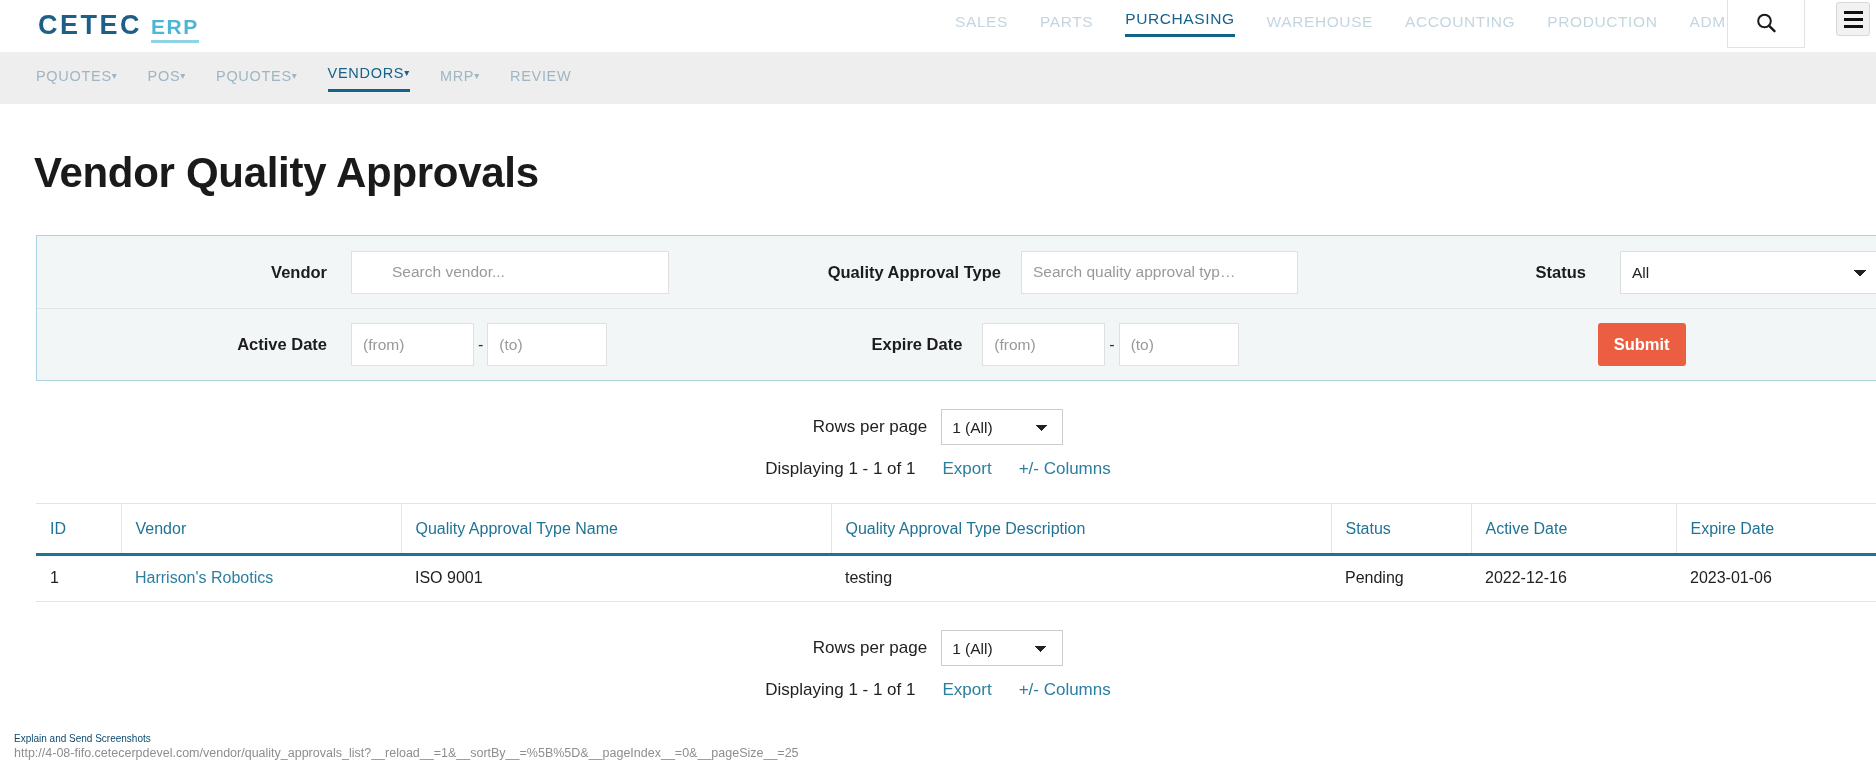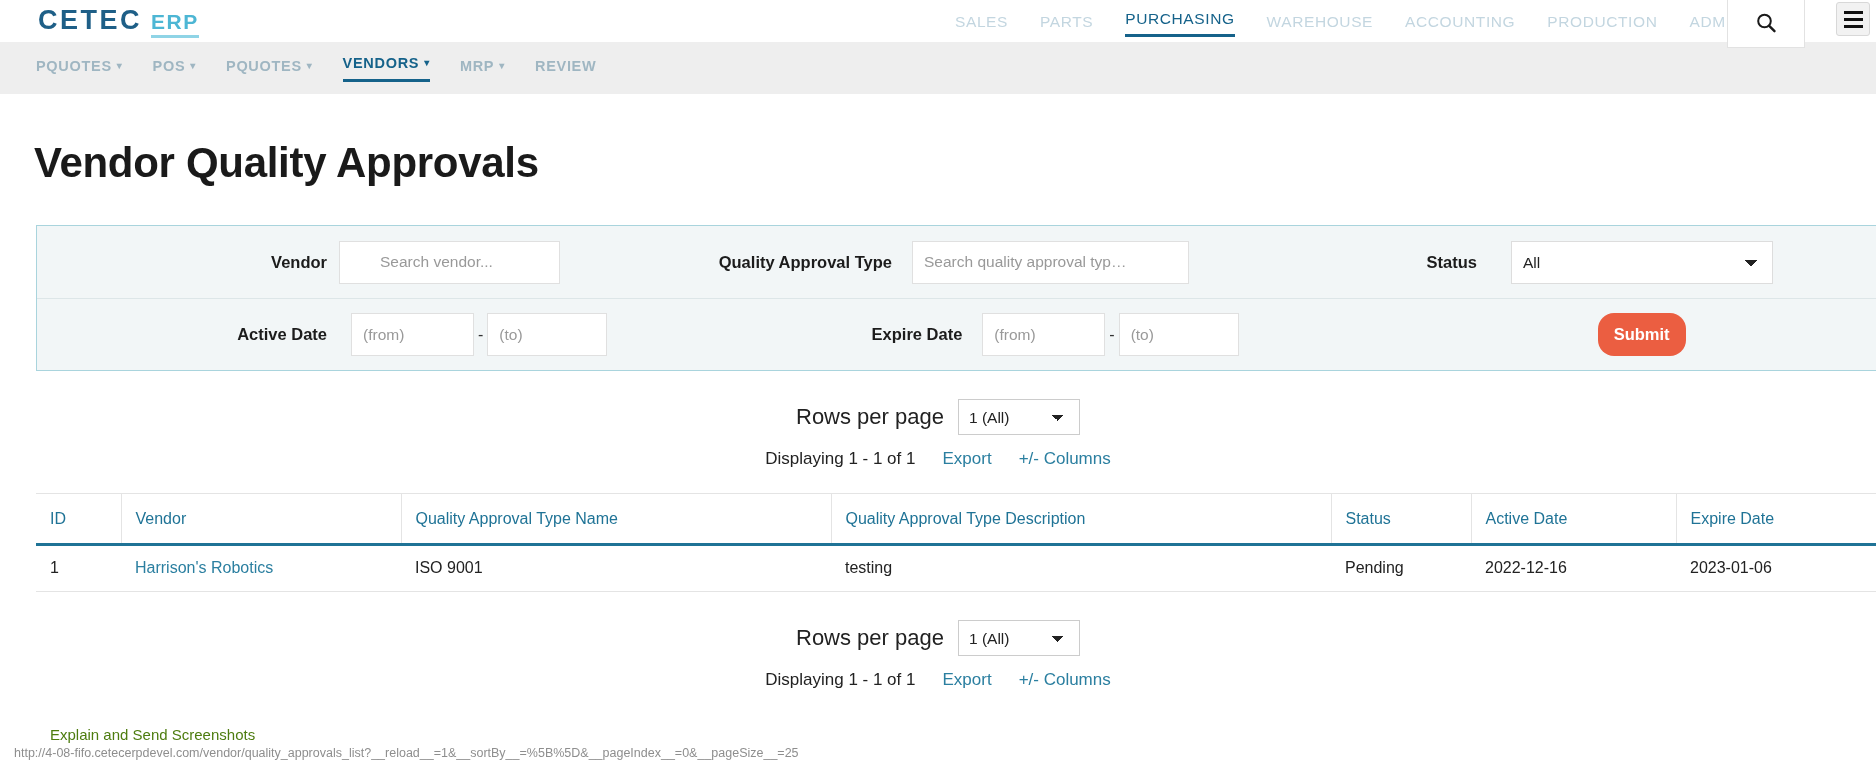--- a/index.html
+++ b/index.html
@@ -7,21 +7,21 @@
     margin: 0; padding: 0;
     width: 1876px; height: 772px;
     overflow: hidden;
     background: #ffffff;
     font-family: "Liberation Sans", sans-serif;
   }
 
   
   .topbar {
     position: relative;
-    height: 42px;
+    height: 52px;
     background: #ffffff;
     display: flex;
     align-items: center;
     padding-left: 38px;
   }
   .logo {
     display: flex;
     align-items: baseline;
     gap: 9px;
   }
@@ -103,25 +103,24 @@
     background: #eeeeee;
     display: flex;
     align-items: center;
     padding-left: 36px;
     gap: 30px;
   }
   .subnav .item {
     font-size: 14.5px;
     letter-spacing: 0.7px;
     color: #9fb6c2;
-    font-weight: bold;
+    font-weight: normal;
     text-decoration: none;
     display: inline-flex;
     align-items: center;
-    gap: 5px;
     padding-bottom: 4px;
     white-space: nowrap;
   }
   .subnav .item.active {
     color: #15628a;
     border-bottom: 3px solid #15628a;
     padding-bottom: 8px;
   }
   .caret { font-size: 10px; line-height: 1; }
 
@@ -187,37 +186,37 @@
     background-repeat: no-repeat;
   }
   .dash { font-size: 16px; color: #333; margin: 0 4px; }
 
   .submit-btn {
     background: #eb5e41;
     color: #ffffff;
     font-size: 16.5px;
     font-weight: bold;
     border: none;
-    border-radius: 16px;
+    border-radius: 3px;
     width: 88px;
     height: 43px;
     cursor: pointer;
     font-family: "Liberation Sans", sans-serif;
   }
 
   
   .pager {
     display: flex;
     align-items: center;
     justify-content: center;
     gap: 14px;
     margin-top: 28px;
   }
   .pager .plabel {
-    font-size: 22px;
+    font-size: 17px;
     color: #222;
   }
   .pager select {
     width: 122px;
     height: 36px;
     border: 1px solid #cccccc;
     background: #fff;
     font-size: 15.5px;
     color: #222;
     padding: 0 10px;
@@ -289,23 +288,22 @@
   }
 
   
   .statusbar {
     position: absolute;
     left: 14px;
     bottom: 10px;
     line-height: 1.35;
   }
   .statusbar .line1 {
-    font-size: 15px;
-    color: #4d7c0f;
-    margin-left: 36px;
+    font-size: 10px;
+    color: #0c4a6e;
   }
   .statusbar .line2 {
     font-size: 12.5px;
     color: #8e8e8e;
   }
 </style>
 </head>
 <body>
 
 <div class="topbar">
@@ -363,21 +361,21 @@
     <span>REVIEW</span>
   </a>
 </div>
 
 <h1 class="page-title">Vendor Quality Approvals</h1>
 
 <div class="filter-panel">
 
   <div class="filter-row">
     <div class="flabel" style="width:290px;">Vendor</div>
-    <input class="finput" style="width: 221px; margin-left: 12px; padding-left: 40px;" type="text" placeholder="Search vendor...">
+    <input class="finput" style="width: 318px; margin-left: 24px; padding-left: 40px;" type="text" placeholder="Search vendor...">
 
     <div class="flabel" style="width:245px; margin-left:87px;">Quality Approval Type</div>
     <input class="finput" style="width: 277px; margin-left: 20px;" type="text" placeholder="Search quality approval typ…">
 
     <div class="flabel" style="width:120px; margin-left:168px;">Status</div>
     <select class="fselect" style="width:262px; margin-left:34px;">
       <option>All</option>
     </select>
   </div>
 

